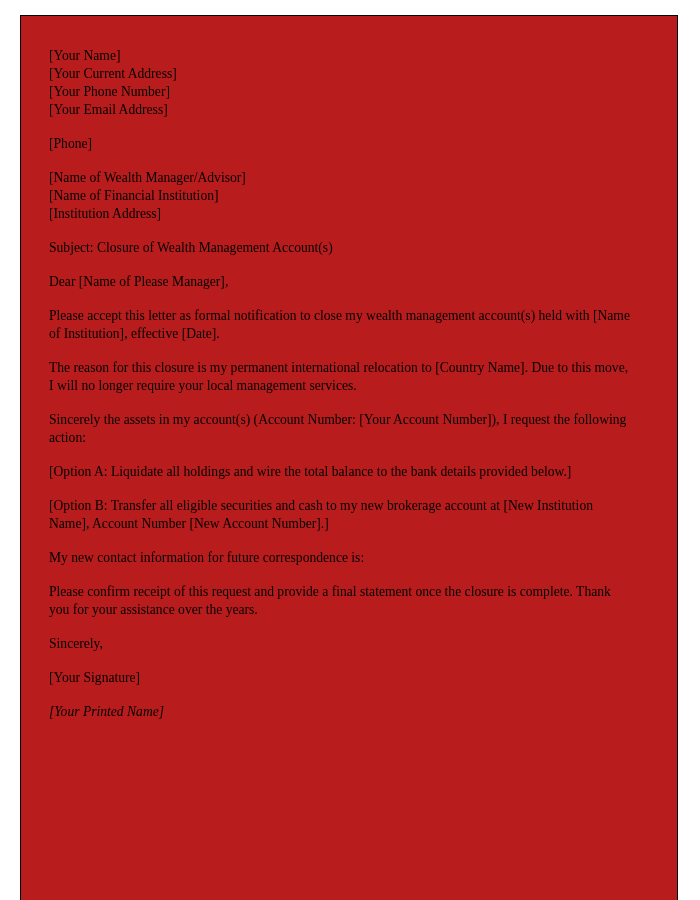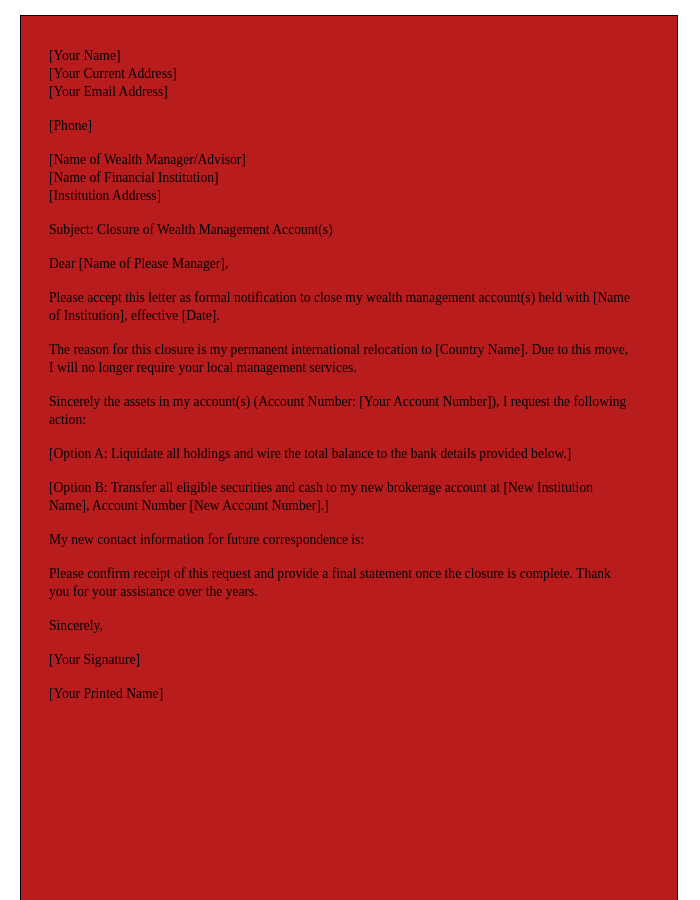--- a/index.html
+++ b/index.html
@@ -35,31 +35,33 @@
     }
     .block {
       margin: 0 0 16px 0;
     }
     .para {
       margin: 0 0 16px 0;
       max-width: 584px;
     }
     .para:last-child {
       margin-bottom: 16px;
+      font-style: italic;
     }
   </style>
 </head>
 <body>
 
 <div class="page">
   <div class="content">
 
     <div class="block">
       <p class="line">[Your Name]</p>
       <p class="line">[Your Current Address]</p>
+      <p class="line">[Your Phone Number]</p>
       <p class="line">[Your Email Address]</p>
     </div>
 
     <p class="para">[Phone]</p>
 
     <div class="block">
       <p class="line">[Name of Wealth Manager/Advisor]</p>
       <p class="line">[Name of Financial Institution]</p>
       <p class="line">[Institution Address]</p>
     </div>

